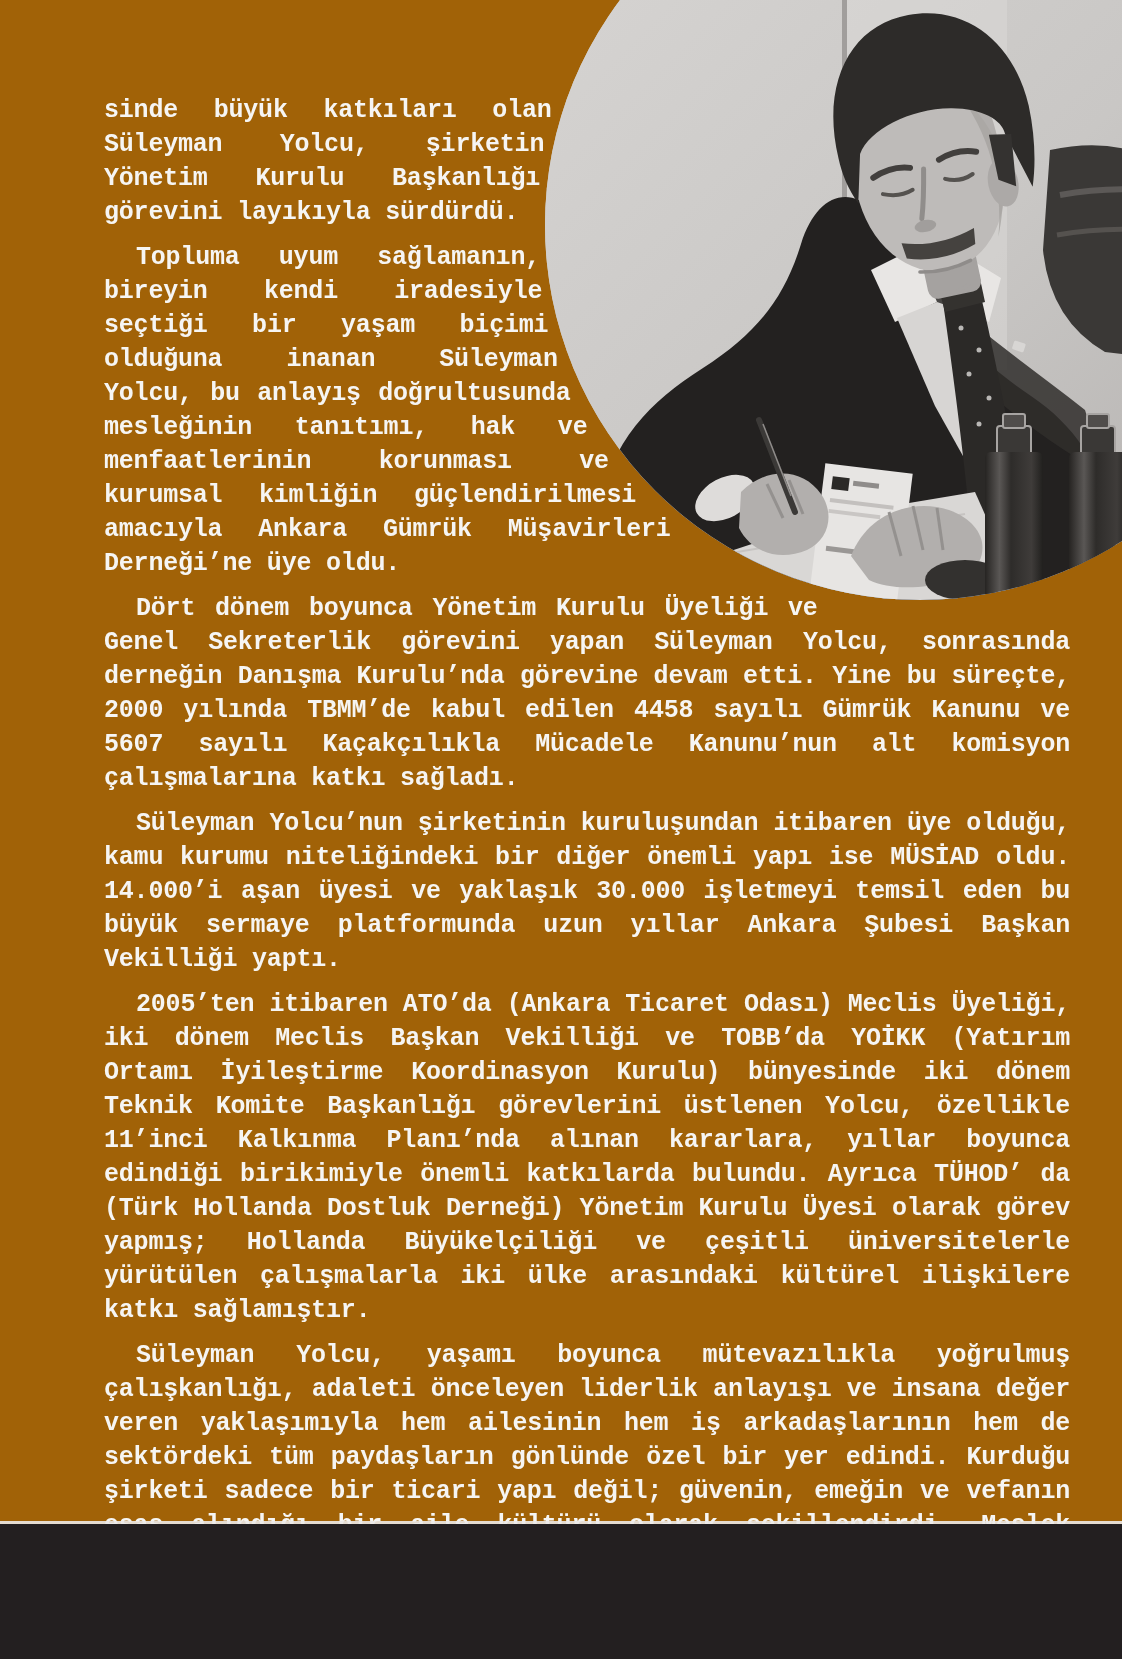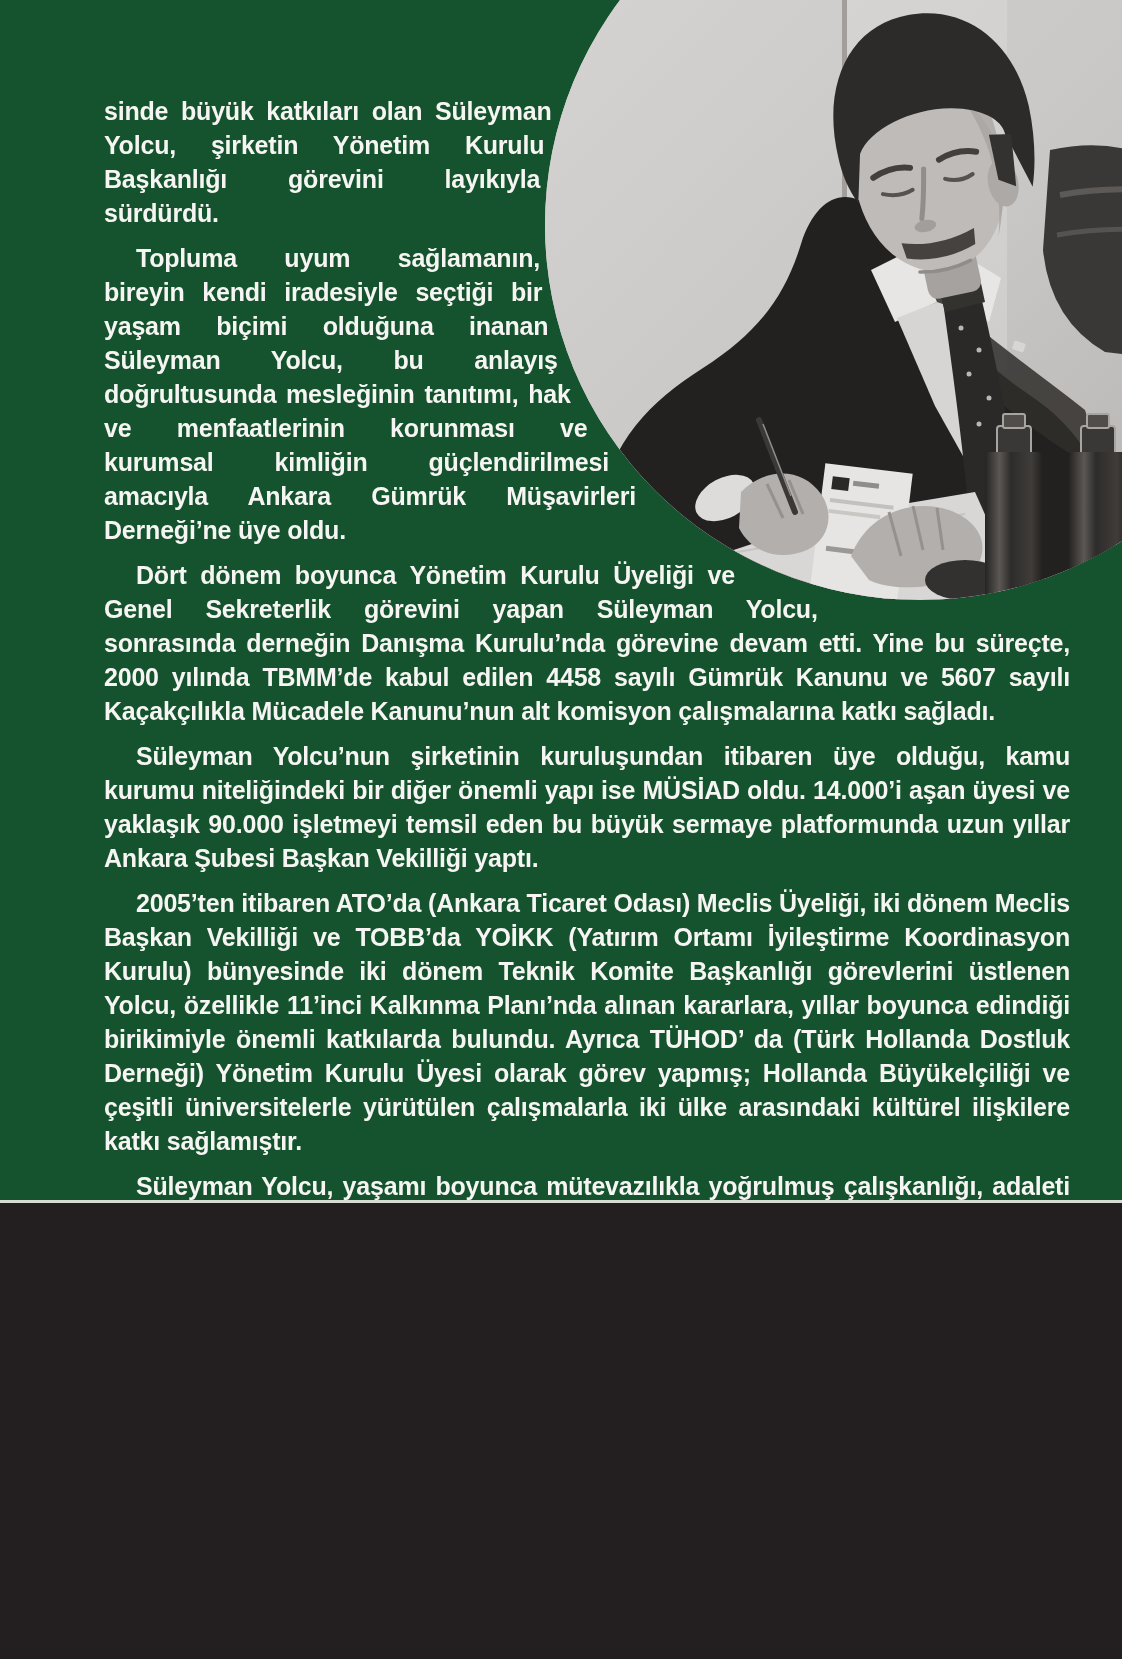--- a/index.html
+++ b/index.html
@@ -3,24 +3,24 @@
 <meta charset="utf-8">
 <style>
   html, body {
     margin: 0;
     padding: 0;
     background: #231f20;
   }
   .page {
     position: relative;
     width: 1122px;
-    height: 1203px;
-    background: #14532d;
+    height: 1524px;
+    background: #a16207;
     overflow: hidden;
-    font-family: Liberation Sans, sans-serif;
+    font-family: Liberation Mono, monospace;
   }
   
   .photo-circle {
     position: absolute;
     top: -150px;
     left: 545px;
     width: 750px;
     height: 750px;
     border-radius: 50%;
     overflow: hidden;
@@ -183,19 +183,19 @@
         <rect x="524" y="602" width="60" height="148" rx="6" fill="url(#flaskBody)"></rect>
       </g>
     </svg>
   </div>
 
   <div class="content">
     <div class="shape-spacer"></div>
     <p class="no-indent">sinde büyük katkıları olan Süleyman Yolcu, şirketin Yönetim Kurulu Başkanlığı görevini layıkıyla sürdürdü.</p>
     <p>Topluma uyum sağlamanın, bireyin kendi iradesiyle seçtiği bir yaşam biçimi olduğuna inanan Süleyman Yolcu, bu anlayış doğrultusunda mesleğinin tanıtımı, hak ve menfaatlerinin korunması ve kurumsal kimliğin güçlendirilmesi amacıyla Ankara Gümrük Müşavirleri Derneği’ne üye oldu.</p>
     <p>Dört dönem boyunca Yönetim Kurulu Üyeliği ve Genel Sekreterlik görevini yapan Süleyman Yolcu, sonrasında derneğin Danışma Kurulu’nda görevine devam etti. Yine bu süreçte, 2000 yılında TBMM’de kabul edilen 4458 sayılı Gümrük Kanunu ve 5607 sayılı Kaçakçılıkla Mücadele Kanunu’nun alt komisyon çalışmalarına katkı sağladı.</p>
-    <p>Süleyman Yolcu’nun şirketinin kuruluşundan itibaren üye olduğu, kamu kurumu niteliğindeki bir diğer önemli yapı ise MÜSİAD oldu. 14.000’i aşan üyesi ve yaklaşık 90.000 işletmeyi temsil eden bu büyük sermaye platformunda uzun yıllar Ankara Şubesi Başkan Vekilliği yaptı.</p>
+    <p>Süleyman Yolcu’nun şirketinin kuruluşundan itibaren üye olduğu, kamu kurumu niteliğindeki bir diğer önemli yapı ise MÜSİAD oldu. 14.000’i aşan üyesi ve yaklaşık 30.000 işletmeyi temsil eden bu büyük sermaye platformunda uzun yıllar Ankara Şubesi Başkan Vekilliği yaptı.</p>
     <p>2005’ten itibaren ATO’da (Ankara Ticaret Odası) Meclis Üyeliği, iki dönem Meclis Başkan Vekilliği ve TOBB’da YOİKK (Yatırım Ortamı İyileştirme Koordinasyon Kurulu) bünyesinde iki dönem Teknik Komite Başkanlığı görevlerini üstlenen Yolcu, özellikle 11’inci Kalkınma Planı’nda alınan kararlara, yıllar boyunca edindiği birikimiyle önemli katkılarda bulundu. Ayrıca TÜHOD’ da (Türk Hollanda Dostluk Derneği) Yönetim Kurulu Üyesi olarak görev yapmış; Hollanda Büyükelçiliği ve çeşitli üniversitelerle yürütülen çalışmalarla iki ülke arasındaki kültürel ilişkilere katkı sağlamıştır.</p>
     <p>Süleyman Yolcu, yaşamı boyunca mütevazılıkla yoğrulmuş çalışkanlığı, adaleti önceleyen liderlik anlayışı ve insana değer veren yaklaşımıyla hem ailesinin hem iş arkadaşlarının hem de sektördeki tüm paydaşların gönlünde özel bir yer edindi. Kurduğu şirketi sadece bir ticari yapı değil; güvenin, emeğin ve vefanın esas alındığı bir aile kültürü olarak şekillendirdi. Meslek hayatındaki başarısını, daima yanında taşıdığı dürüstlük, ahlak, disiplin ve fedakârlık değerleriyle bütünleştirdi. Ardında, sadece büyüyen bir şirket ya da bitmeyen bir çalışma mirası değil; dostluğa ve doğruluğa dair güçlü bir öğreti bıraktı. Onun bıraktığı değerlere sahip çıkmak ise hepimiz için hem bir sorumluluk hem de büyük bir onurdur.</p>
   </div>
 
   <div class="page-edge"></div>
 </div>
 
 </body></html>

